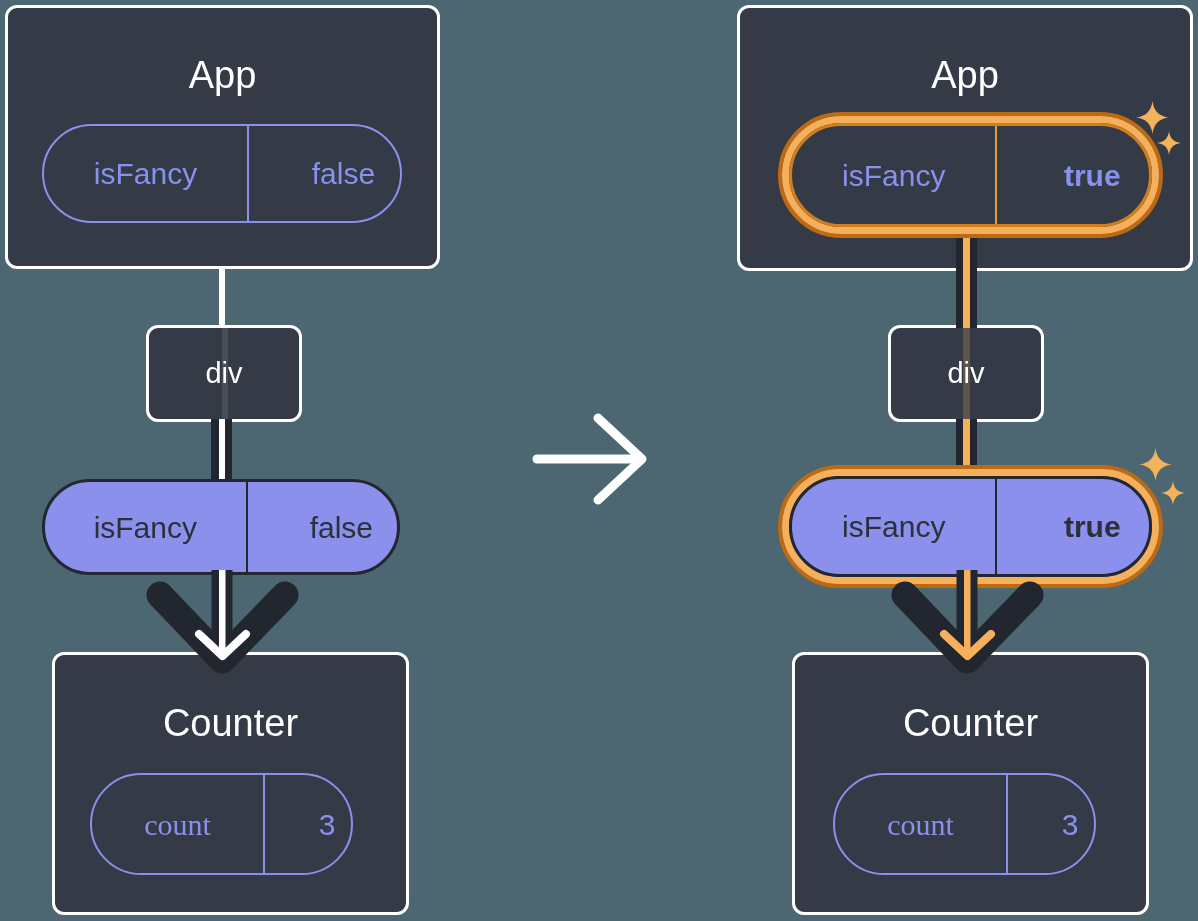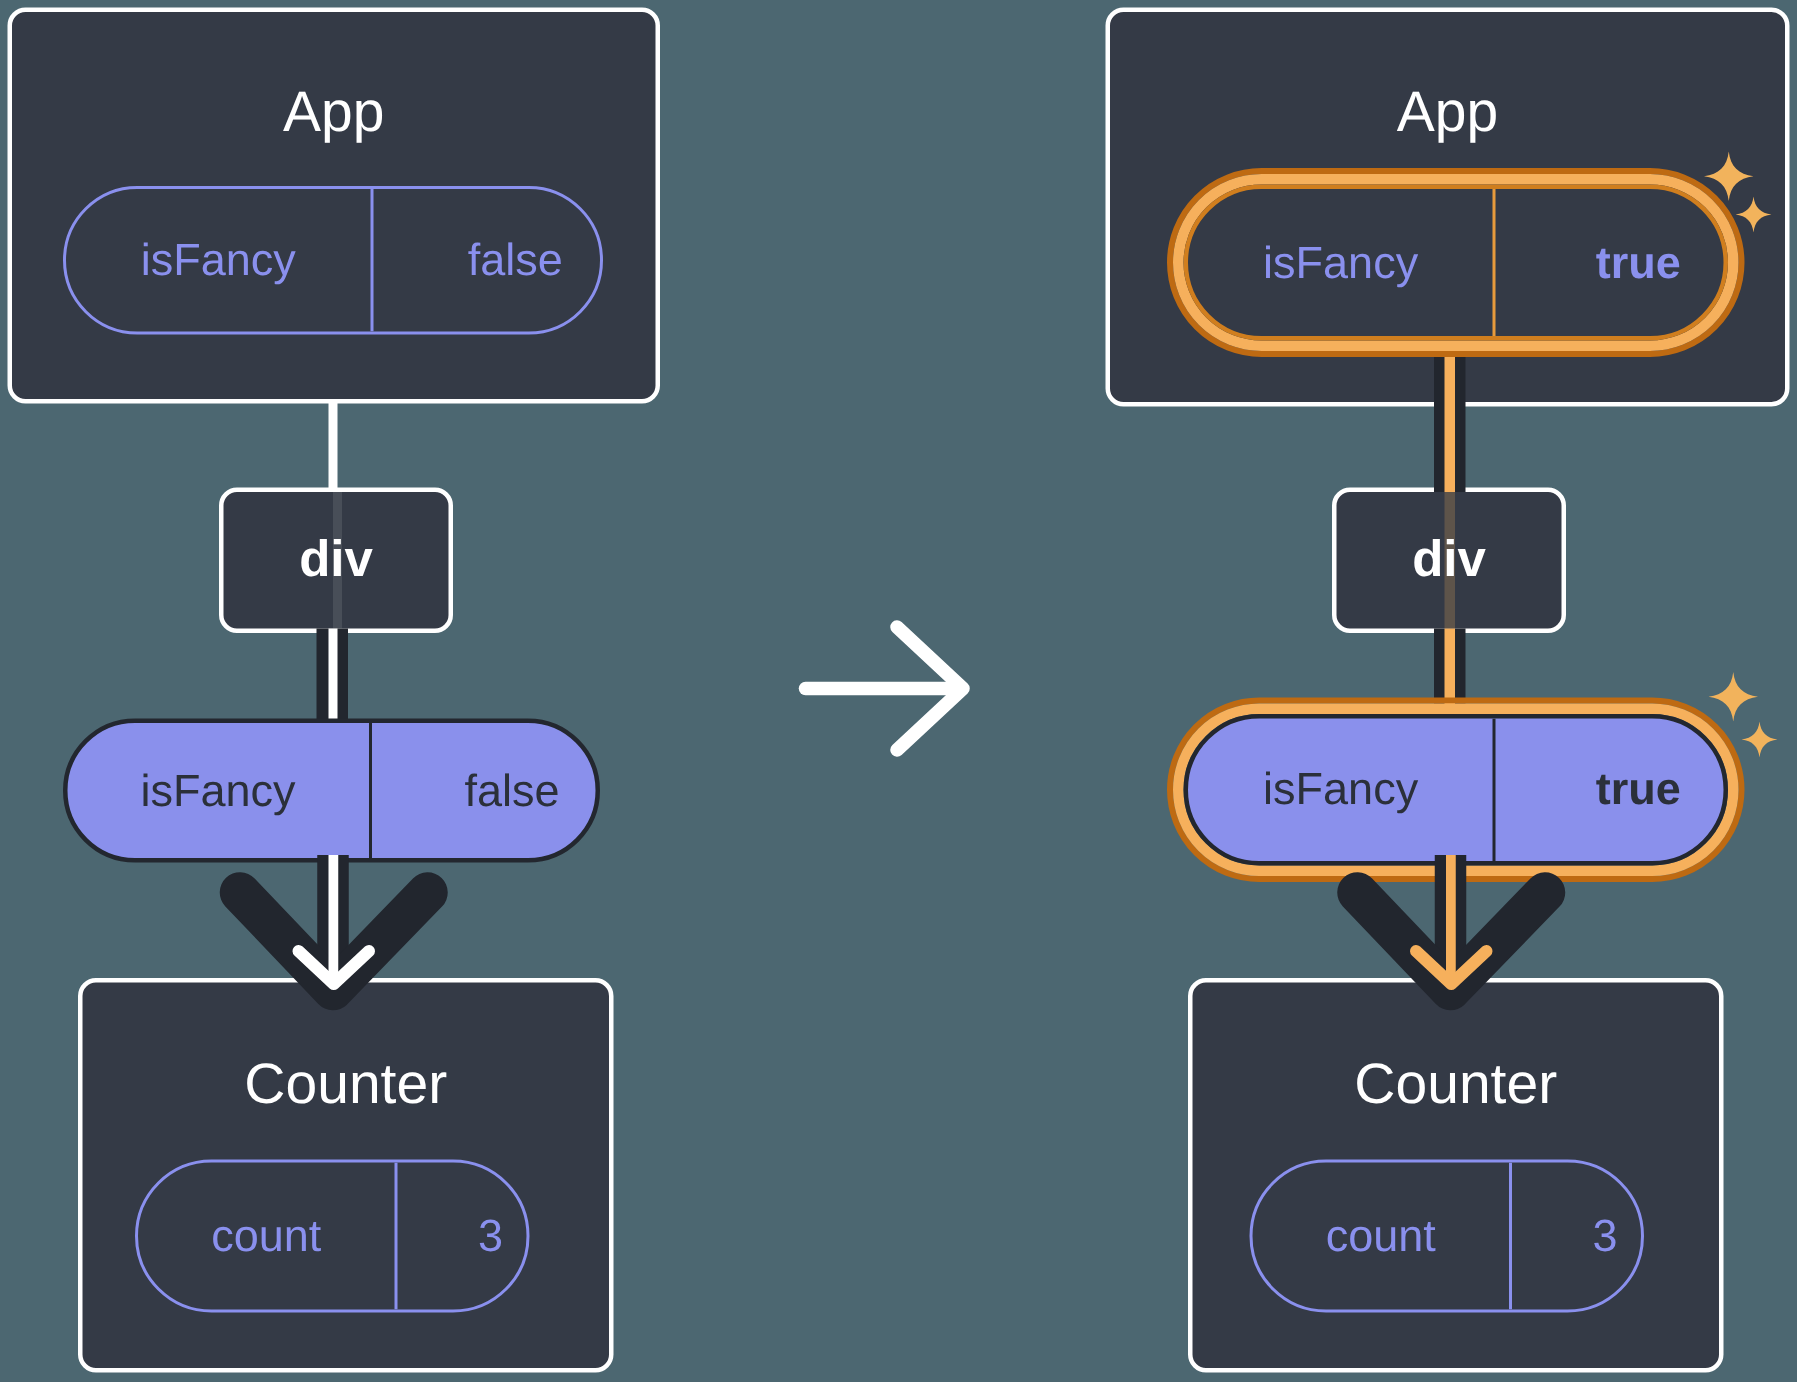--- a/index.html
+++ b/index.html
@@ -29,21 +29,21 @@
     font-size:30px;line-height:35px;
   }
   .pill .cell.name{flex:0 0 57%;}
   .pill .cell.value{flex:1 1 auto;padding-left:38px;}
   .pill-outline{border:2.5px solid #8A90EE;background:transparent;}
   .pill-outline .cell{color:#8A90EE;}
   .pill-outline .cell.name{border-right:2px solid #8A90EE;}
   .pill-solid{border:3px solid #23272F;background:#8A90EC;}
   .pill-solid .cell{color:#2B303A;}
   .pill-solid .cell.name{border-right:2.5px solid #23272F;}
-  .counter-pill .cell.name{flex:0 0 66%;}
+  .counter-pill .cell.name{flex:0 0 66%;font-family:Liberation Serif, serif;}
   .bold{font-weight:700;}
   
   .ring-outer{
     position:absolute;box-sizing:border-box;z-index:4;
     border:4px solid #BE6A12;border-radius:70px;
   }
   .ring-inner{
     box-sizing:border-box;width:100%;height:100%;
     border:7px solid #F6B05C;border-radius:64px;
   }
@@ -57,21 +57,21 @@
   
   .edge-white{position:absolute;background:#FFFFFF;z-index:2;}
   .pipe{position:absolute;background:#22262E;z-index:2;}
   .pipe .core{position:absolute;top:0;height:100%;}
   .core-white{left:7.5px;width:6px;background:#FFFFFF;}
   .core-orange{left:7px;width:7px;background:#F6B05C;}
   .ghost{position:absolute;top:0;height:100%;z-index:0;}
   .ghost-white{background:rgba(255,255,255,0.10);}
   .ghost-orange{background:rgba(246,176,92,0.22);}
   .divbox{display:flex;align-items:center;justify-content:center;}
-  .div-label{color:#FFFFFF;font-size:34px;font-weight:700;position:relative;z-index:1;}
+  .div-label{color:#FFFFFF;font-size:29px;font-weight:400;position:relative;z-index:1;}
   .arrow-svg{position:absolute;z-index:5;}
   .sparkle{position:absolute;z-index:6;}
 </style>
 </head>
 <body>
 
 <div class="abs" style="left:0;top:0;width:966px;height:921px;">
 
   <section>
 

